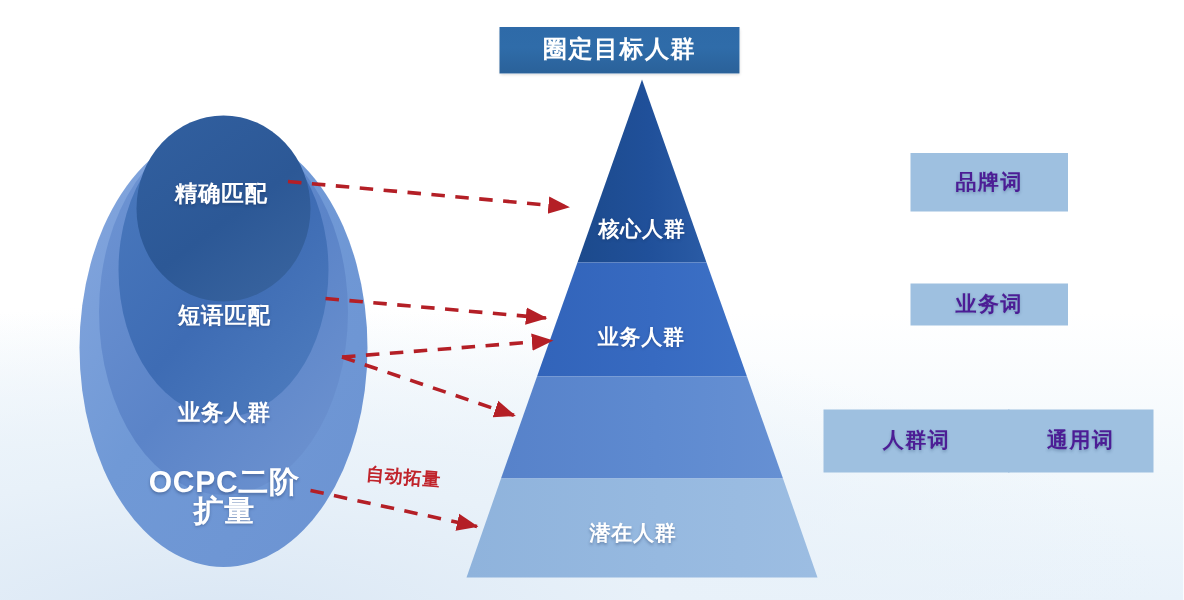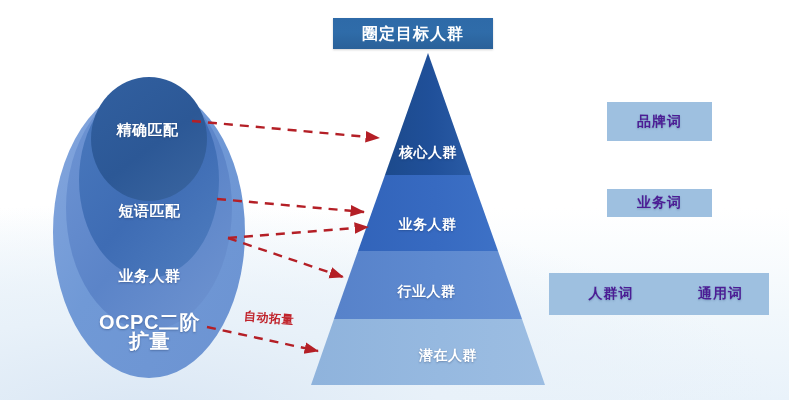--- a/index.html
+++ b/index.html
@@ -36,21 +36,21 @@
 
   #pyramid-group{position:absolute;left:0;top:0;width:789px;height:400px;}
   .pyr-label{
     position:absolute;color:#ffffff;font-weight:bold;font-size:14px;
     text-align:center;letter-spacing:.5px;
     text-shadow:0 1px 2px rgba(20,40,80,.35);
   }
   #lbl-core{left:358px;top:144px;width:140px;}
   #lbl-biz{left:350px;top:216px;width:155px;}
   #lbl-ind{left:344px;top:283px;width:165px;}
-  #lbl-pot{left:358px;top:347px;width:180px;}
+  #lbl-pot{left:332px;top:347px;width:180px;}
 
   #arrow-group{position:absolute;left:0;top:0;width:789px;height:400px;}
   #auto-expand{
     position:absolute;left:228px;top:310px;width:82px;
     color:#c0232b;font-weight:bold;font-size:12px;text-align:center;
     transform:rotate(5deg);transform-origin:center;letter-spacing:.5px;
   }
 
   .kw{
     position:absolute;background:#9ec0e0;
@@ -132,21 +132,20 @@
     </defs>
 
     <polygon points="428,53 471,175 385,175" fill="url(#pCore)"></polygon>
     <polygon points="385,175 471,175 498,251 358,251" fill="url(#pBiz)"></polygon>
     <polygon points="358,251 498,251 522,319 334,319" fill="url(#pInd)"></polygon>
     <polygon points="334,319 522,319 545,385 311,385" fill="url(#pPot)"></polygon>
   </svg>
 
   <div class="pyr-label" id="lbl-biz">业务人群</div>
   <div class="pyr-label" id="lbl-core">核心人群</div>
-  <div class="pyr-label" id="lbl-ind">行业人群</div>
   <div class="pyr-label" id="lbl-pot">潜在人群</div>
 
   <svg id="arrow-group" viewBox="0 0 789 400">
     <defs>
       <marker id="ahead" markerWidth="7" markerHeight="7" refX="5.6" refY="3" orient="auto" markerUnits="strokeWidth">
         <path d="M0,0.6 L6,3 L0,5.4 Z" fill="#b41f26"></path>
       </marker>
     </defs>
     <g stroke="#b41f26" stroke-width="2.4" fill="none" stroke-dasharray="9 7" marker-end="url(#ahead)">
       <line x1="192" y1="121" x2="379" y2="138"></line>

